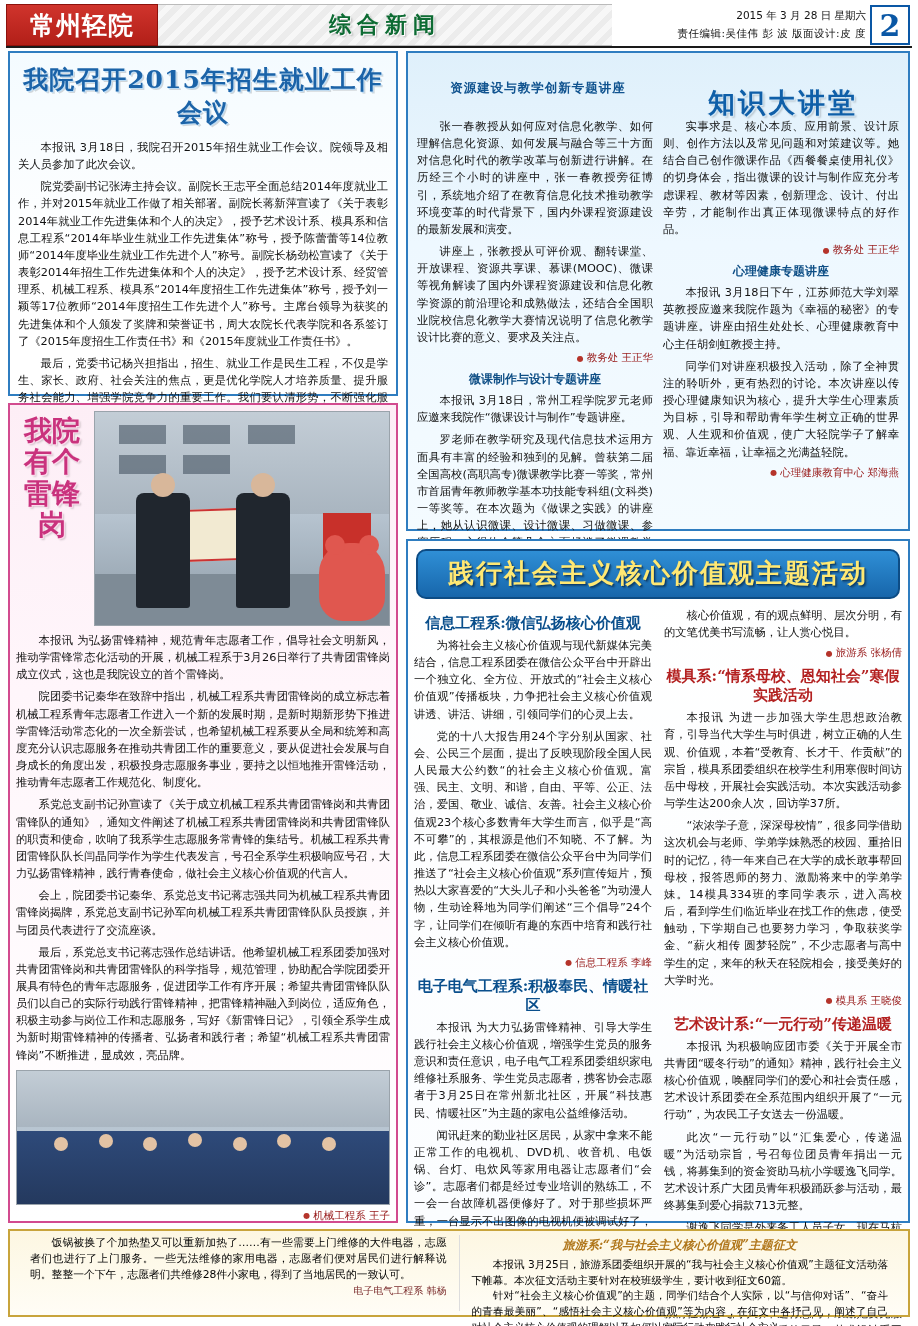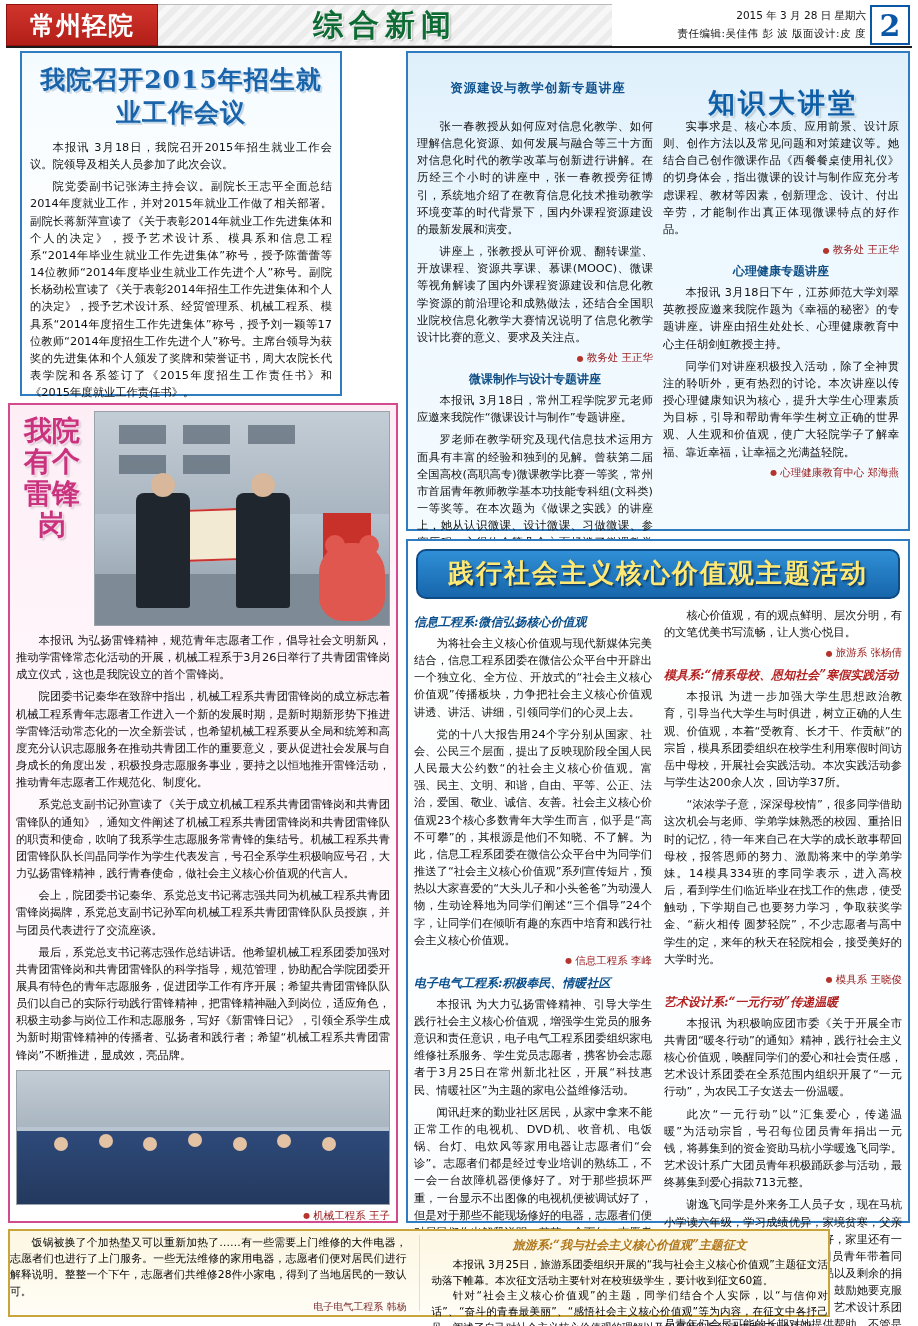--- a/index.html
+++ b/index.html
@@ -44,21 +44,21 @@
     flex: 1;
     position: relative;
     background:
       repeating-linear-gradient(135deg, #ececec 0 6px, #f7f7f7 6px 12px);
     display: flex; align-items: center; justify-content: center;
     border-top: 1px solid #bbb;
     border-bottom: 1px solid #bbb;
   }
   .mast-title {
     font-family: "DejaVu Serif", serif;
-    font-size: 30px;
+    font-size: 22px;
     font-weight: bold;
     color: #0d6b33;
     letter-spacing: 6px;
     text-shadow: 1px 1px 0 #fff, 2px 2px 2px rgba(0,0,0,.25);
   }
   .mast-right {
     width: 300px;
     display: flex;
     flex-direction: column;
     justify-content: center;
@@ -84,21 +84,21 @@
   
   .content {
     position: relative;
     width: 906px;
     height: 1268px;
   }
   .panel { position: absolute; }
 
   
   #panelA {
-    left: 14px; top: 0; width: 322px; height: 345px;
+    left: 2px; top: 0; width: 390px; height: 345px;
     border: 2px solid #2f7dc0;
     background: linear-gradient(180deg,#f4fbff 0%, #ffffff 60%);
     padding: 6px 8px;
   }
   #panelA .headline {
     font-family: "DejaVu Serif", serif;
     font-size: 25px;
     font-weight: bold;
     color: #1b63a8;
     text-align: center;
@@ -223,36 +223,35 @@
     font-family: "DejaVu Serif", serif;
     font-size: 26px;
     font-weight: bold;
     color: #ffe873;
     letter-spacing: 2px;
     text-shadow: 1px 1px 0 #0b3f70, 2px 2px 2px rgba(0,0,0,.35);
   }
   .d-cols { display: flex; gap: 12px; }
   .d-col { flex: 1; }
   .sec-head {
-    font-size: 12px;
+    font-size: 15px;
     font-weight: bold;
     color: #0a4f8c;
     font-family: "DejaVu Serif", serif;
-    text-align: left;
+    text-align: center;
     margin: 7px 0 4px;
-    font-style: italic;
   }
   .sec-head.red { color:#b32121; }
 
   
   #panelE {
-    left: 2px; top: 1178px; width: 822px; height: 88px;
+    left: 2px; top: 1178px; width: 902px; height: 88px;
     border: 2px solid #c8a43c;
     background: linear-gradient(180deg,#fdf7e2 0%, #fffdf6 100%);
-    padding: 4px 0;
+    padding: 4px 20px;
     display: flex; gap: 12px;
   }
   .e-col { flex: 1; }
   .e-top { font-size: 10.8px; line-height:1.5; text-align: justify; text-indent:2em; }
   .e-head {
     font-size: 12px; font-weight: bold; color:#b0761a;
     font-family:"DejaVu Serif", serif; text-align:center; margin:2px 0 3px;font-style:italic;
   }
   .tiny { font-size: 10.6px; line-height: 1.48; text-align: justify; text-indent: 2em; }
   .note-right { text-align:right; font-size:10px; color:#7b2d2d; }

